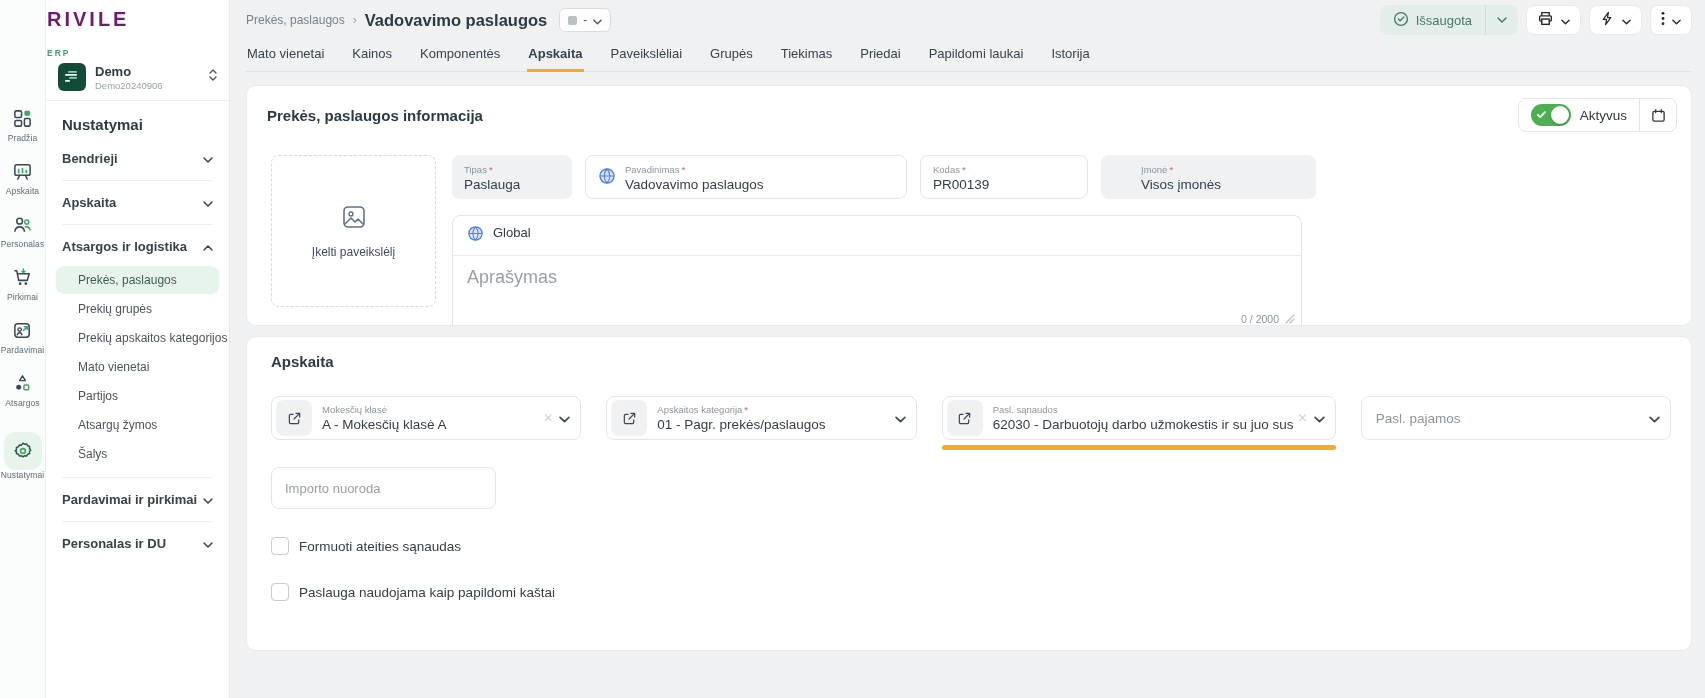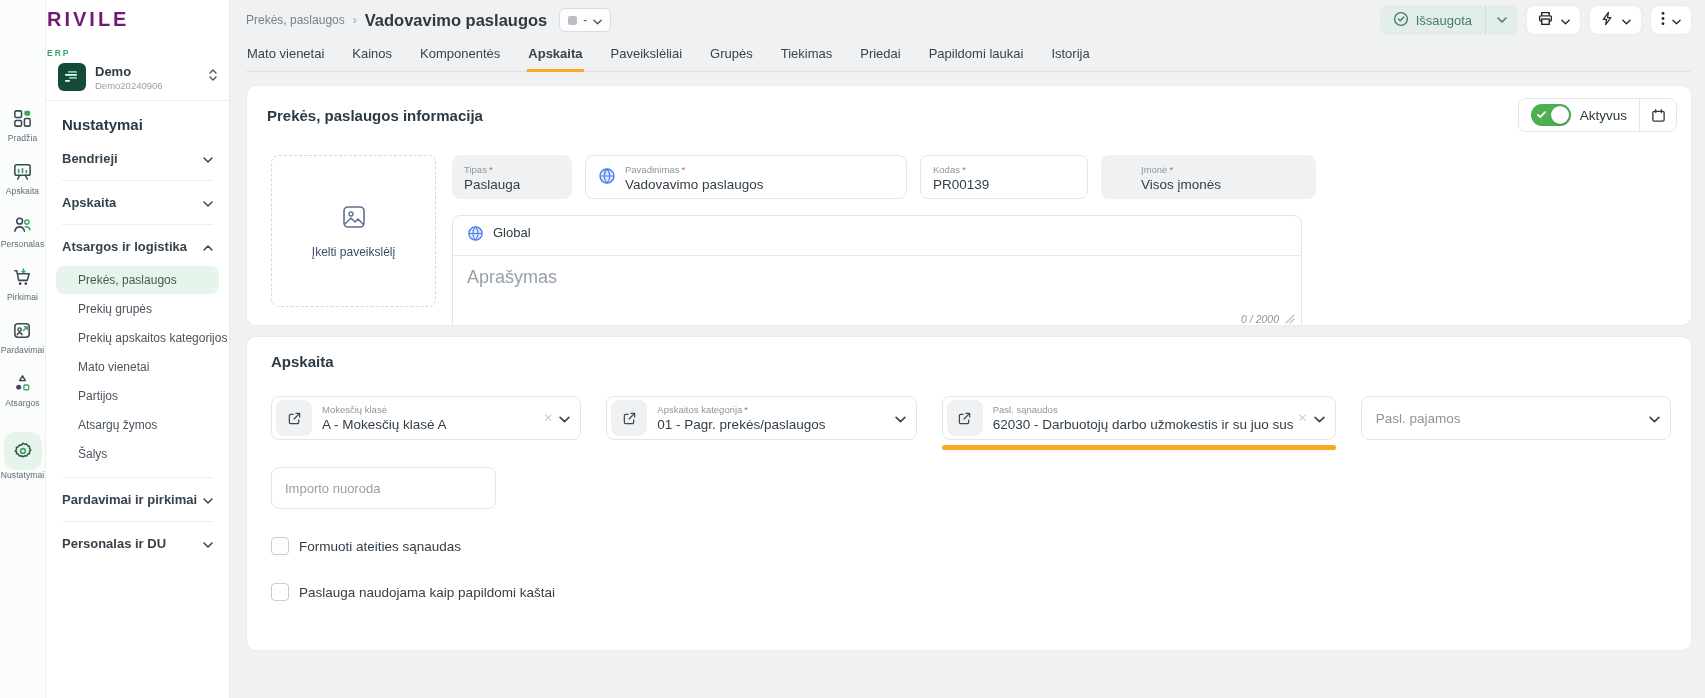--- a/index.html
+++ b/index.html
@@ -85,21 +85,21 @@
   .req { color:#d8604e; margin-left:2px; font-size:9.5px; }
   .val { font-size:13.5px; color:#323e48; margin-top:2px; white-space:nowrap; overflow:hidden; }
   .fld .g-ic { margin-right:9px; flex:0 0 auto; }
   .w-tipas { width:120px; } .w-pav { width:322px; } .w-kodas { width:168px; } .w-imone { width:215px;padding-left:40px; }
 
   .desc { width:850px; border:1px solid #e3e6e8; border-radius:8px; margin-top:16px; background:#fff; }
   .desc-head { display:flex; gap:9px; padding:9px 14px; border-bottom:1px solid #e8eaec; }
   .desc-lang { font-size:13px; color:#2e3a43; }
   .desc-body { padding:11px 14px; height:52px; }
   .desc-ph { font-size:18px; color:#97a0a8; }
-  .desc-foot { display:flex; align-items:center; justify-content:flex-end; gap:6px; padding:2px 6px 4px 14px;font-style:italic; }
+  .desc-foot { display:flex; align-items:center; justify-content:flex-end; gap:6px; padding:2px 6px 4px 14px; }
   .desc-count { font-size:10.5px; color:#8b959e; }
 
   .card2 { margin-top:10px; height:315px; overflow:hidden; padding:16px 20px 0 24px; }
   .sel-row { display:grid; grid-template-columns:repeat(4,1fr); gap:25px; margin-top:26px; }
   .sel { height:44px; background:#fff; border:1px solid #e3e6e8; border-radius:8px; display:flex; align-items:center; padding:0 10px 0 4px; cursor:pointer; }
   .lnk-btn { width:36px; height:36px; background:#f0f1f2; border-radius:8px; display:flex; align-items:center; justify-content:center; color:#3b4752; flex:0 0 36px; margin-right:10px; cursor:pointer; }
   .sel-mid { flex:1; min-width:0; display:flex; flex-direction:column; justify-content:center; }
   .sel .clear { color:#ccd1d5; font-size:12px; margin:0 0 0 4px; flex:0 0 auto; }
   .sel .chev { color:#3b4752; margin-left:6px; flex:0 0 auto; }
   .sel-ph { flex:1; font-size:13.5px; color:#8b959e; padding-left:10px; white-space:nowrap; overflow:hidden; }

